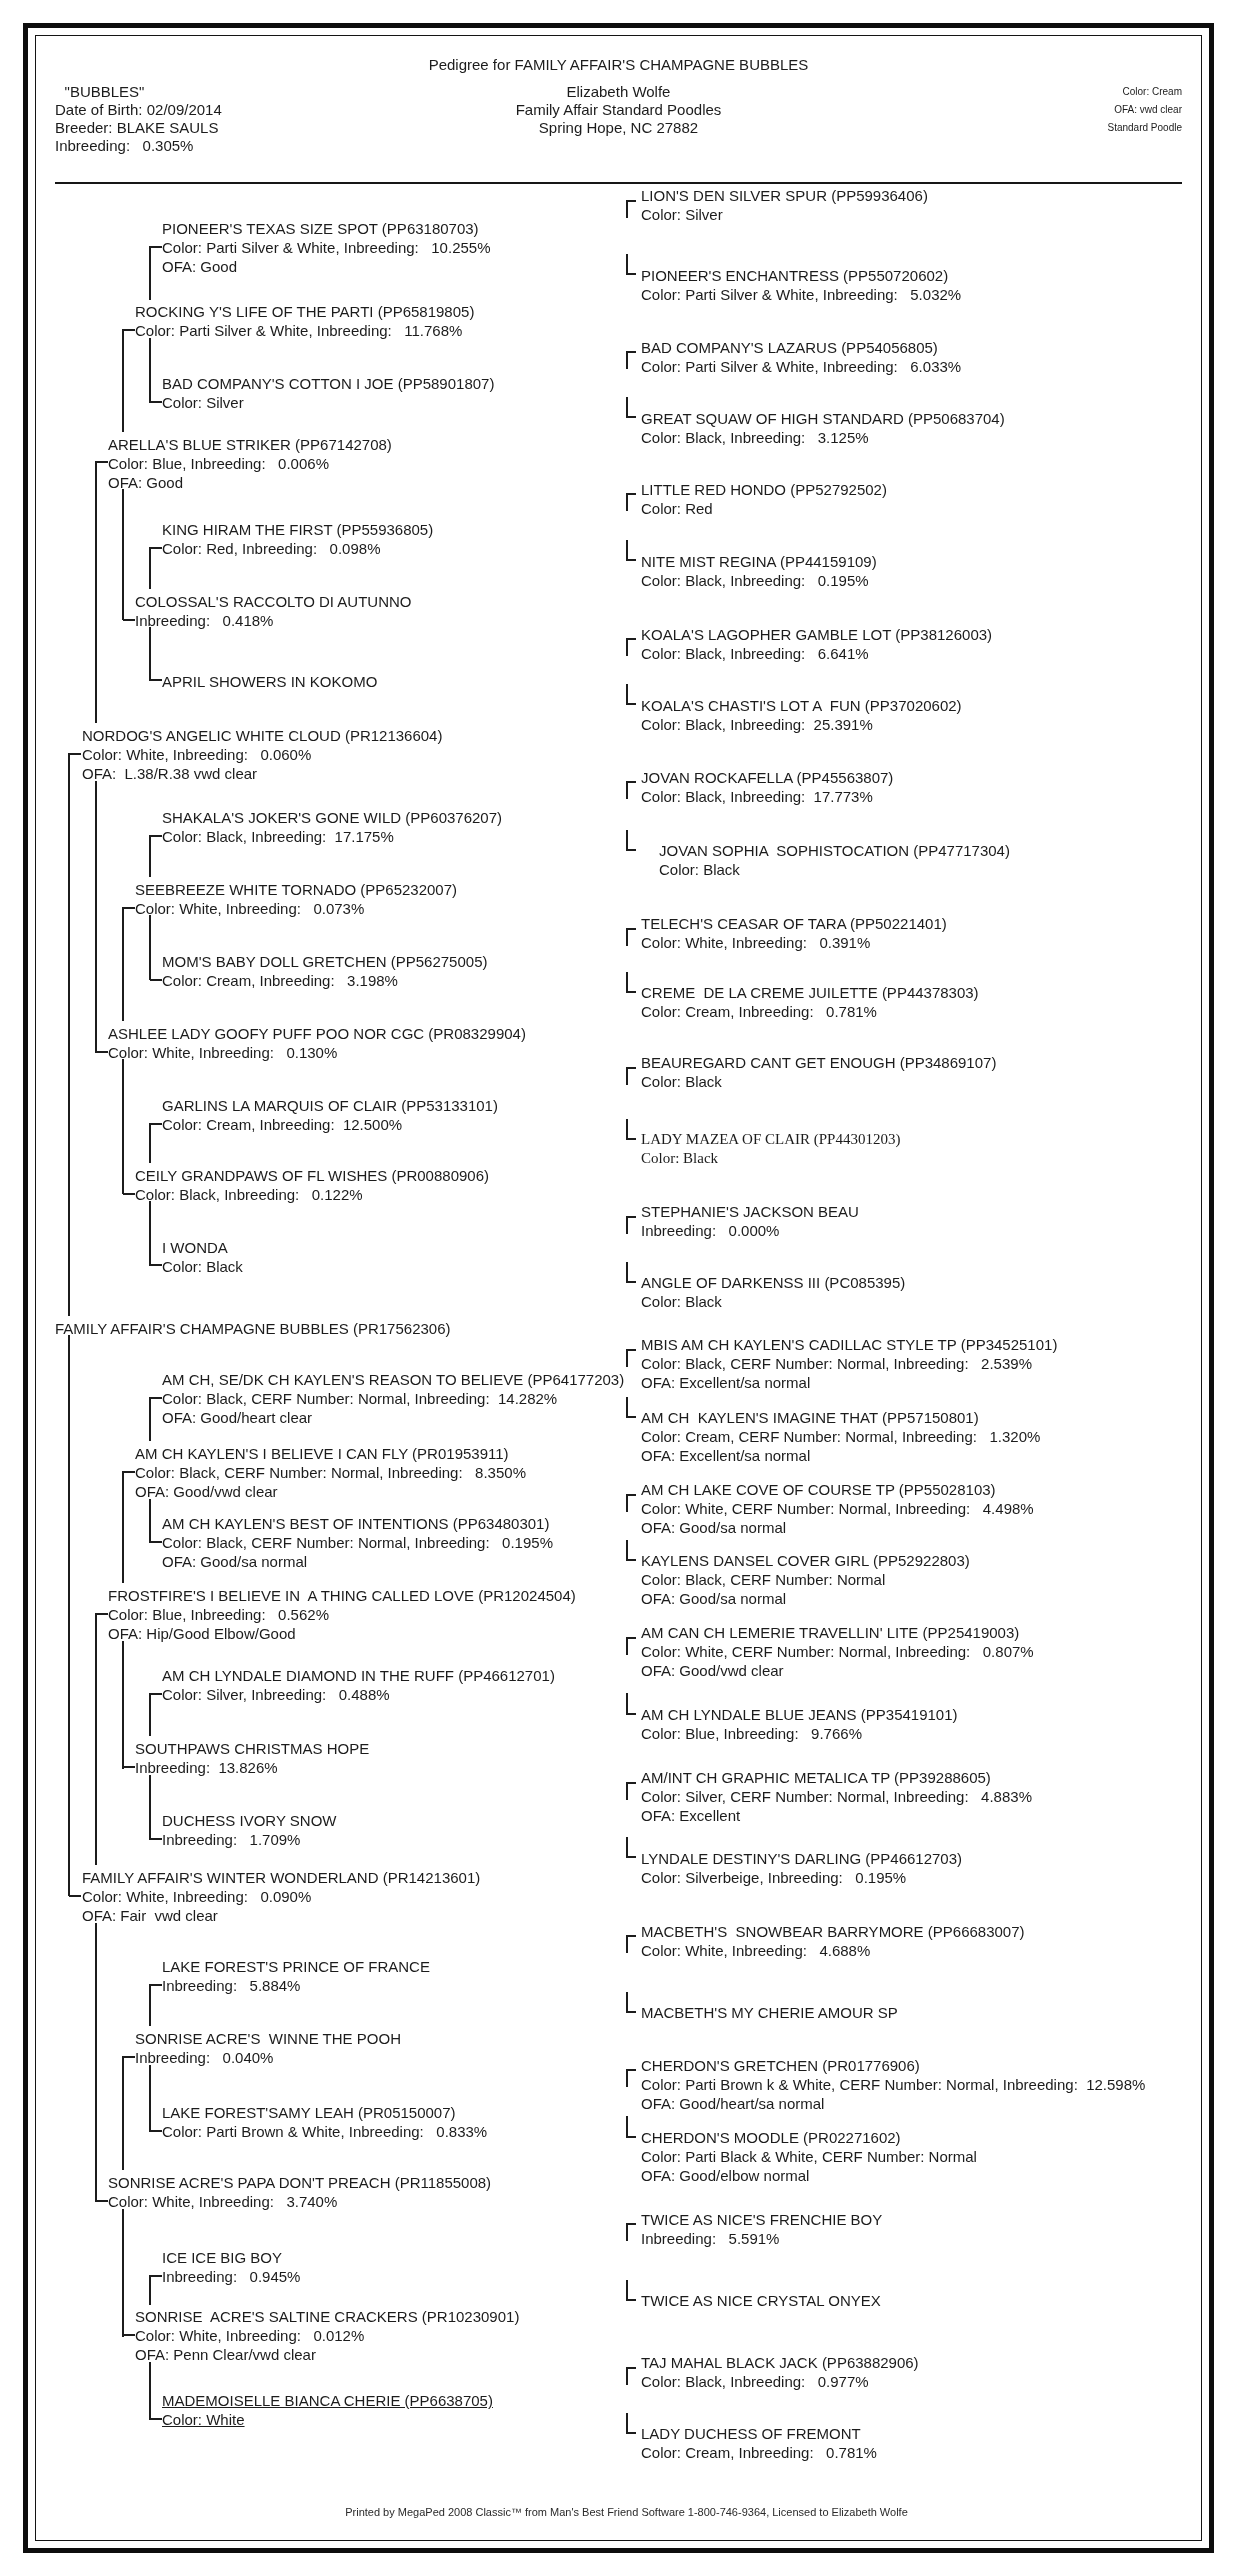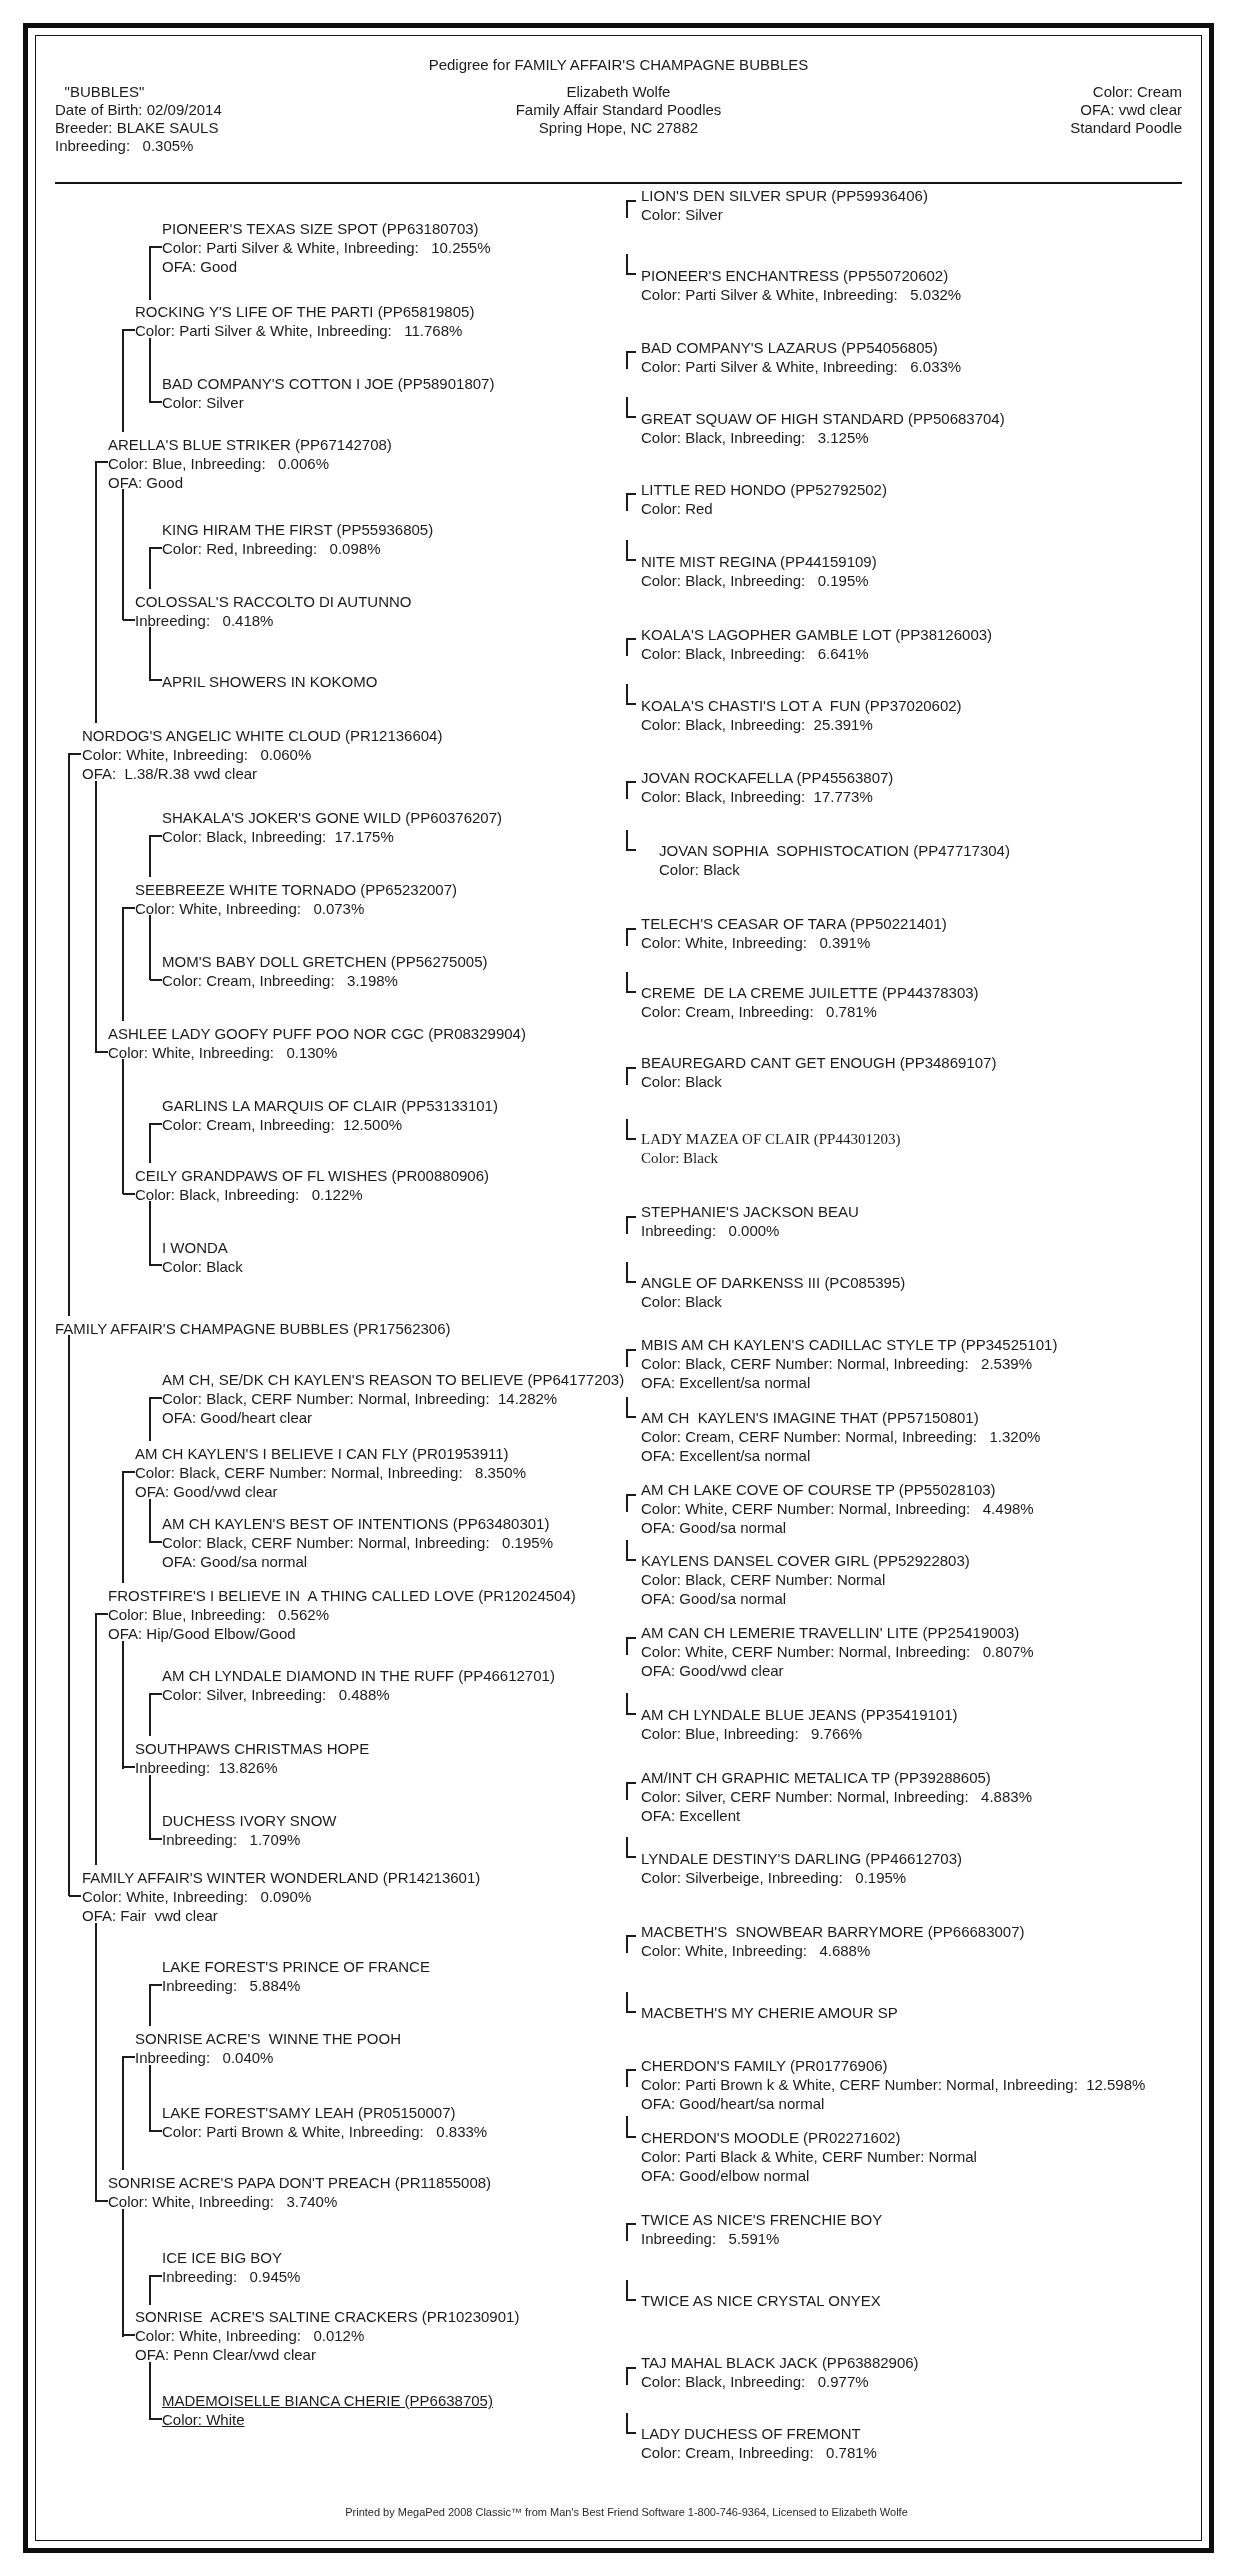--- a/index.html
+++ b/index.html
@@ -15,21 +15,21 @@
     position:absolute; left:35px; top:35px; right:35px; bottom:35px;
     border:1.9px solid #141414;
   }
   .doc-title {
     position:absolute; left:0; right:0; top:56px; text-align:center;
     font-size:15px; white-space:pre;
   }
   .hdr-left { position:absolute; left:55px; top:83px; font-size:15px; line-height:18px; white-space:pre; }
   .hdr-left div:first-child { padding-left:9.6px; }
   .hdr-center { position:absolute; left:0; right:0; top:83px; text-align:center; font-size:15px; line-height:18px; white-space:pre; }
-  .hdr-right { position:absolute; right:55px; top:83px; text-align:right; font-size:15px; line-height:18px; white-space:pre; }
+  .hdr-right { position:absolute; right:55px; top:83px; text-align:right; font-size:10px; line-height:18px; white-space:pre; }
   .hdr-rule { position:absolute; left:55px; top:182px; width:1127px; height:1.9px; background:#161616; }
   .entry { position:absolute; font-size:15px; line-height:19px; white-space:pre; }
   .entry .nm { }
   .entry .dt { }
   .vline, .hline { position:absolute; background:#1c1c1c; }
   .vline { width:1.9px; }
   .hline { height:1.9px; }
   .footer {
     position:absolute; left:16px; right:0; top:2506px; text-align:center;
     font-size:11px; color:#2a2a2a; white-space:pre;
@@ -151,21 +151,21 @@
       <div class="hline" style="left: 626px; top: 1782px; width: 9.6px;"></div>
       <div class="entry" style="left: 641px; top: 1849px;"><div class="nm">LYNDALE DESTINY'S DARLING (PP46612703)</div><div class="dt">Color: Silverbeige, Inbreeding:   0.195%</div></div>
       <div class="vline" style="left: 626px; top: 1837px; height: 21px;"></div>
       <div class="hline" style="left: 626px; top: 1856px; width: 9.6px;"></div>
       <div class="entry" style="left: 641px; top: 1922px;"><div class="nm">MACBETH'S  SNOWBEAR BARRYMORE (PP66683007)</div><div class="dt">Color: White, Inbreeding:   4.688%</div></div>
       <div class="vline" style="left: 626px; top: 1935px; height: 18px;"></div>
       <div class="hline" style="left: 626px; top: 1935px; width: 9.6px;"></div>
       <div class="entry" style="left: 641px; top: 2003px;"><div class="nm">MACBETH'S MY CHERIE AMOUR SP</div></div>
       <div class="vline" style="left: 626px; top: 1992px; height: 21px;"></div>
       <div class="hline" style="left: 626px; top: 2011px; width: 9.6px;"></div>
-      <div class="entry" style="left: 641px; top: 2056px;"><div class="nm">CHERDON'S FAMILY (PR01776906)</div><div class="dt">Color: Parti Brown k &amp; White, CERF Number: Normal, Inbreeding:  12.598%</div><div class="dt">OFA: Good/heart/sa normal</div></div>
+      <div class="entry" style="left: 641px; top: 2056px;"><div class="nm">CHERDON'S GRETCHEN (PR01776906)</div><div class="dt">Color: Parti Brown k &amp; White, CERF Number: Normal, Inbreeding:  12.598%</div><div class="dt">OFA: Good/heart/sa normal</div></div>
       <div class="vline" style="left: 626px; top: 2069px; height: 18px;"></div>
       <div class="hline" style="left: 626px; top: 2069px; width: 9.6px;"></div>
       <div class="entry" style="left: 641px; top: 2128px;"><div class="nm">CHERDON'S MOODLE (PR02271602)</div><div class="dt">Color: Parti Black &amp; White, CERF Number: Normal</div><div class="dt">OFA: Good/elbow normal</div></div>
       <div class="vline" style="left: 626px; top: 2116px; height: 21px;"></div>
       <div class="hline" style="left: 626px; top: 2136px; width: 9.6px;"></div>
       <div class="entry" style="left: 641px; top: 2210px;"><div class="nm">TWICE AS NICE'S FRENCHIE BOY</div><div class="dt">Inbreeding:   5.591%</div></div>
       <div class="vline" style="left: 626px; top: 2223px; height: 18px;"></div>
       <div class="hline" style="left: 626px; top: 2223px; width: 9.6px;"></div>
       <div class="entry" style="left: 641px; top: 2291px;"><div class="nm">TWICE AS NICE CRYSTAL ONYEX</div></div>
       <div class="vline" style="left: 626px; top: 2280px; height: 21px;"></div>

